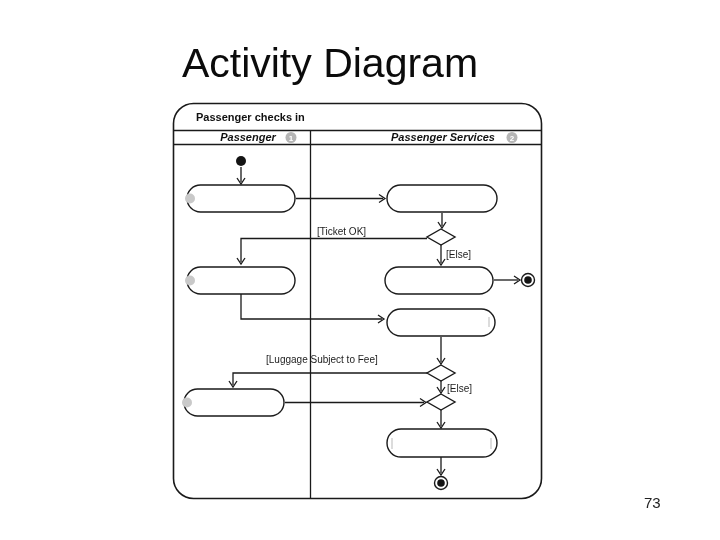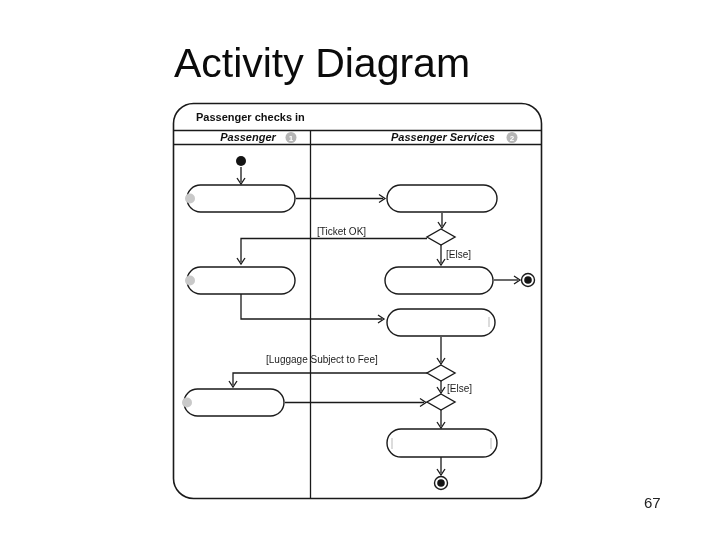--- a/index.html
+++ b/index.html
@@ -1,18 +1,18 @@
 <!DOCTYPE html>
 <html><head>
 <meta charset="utf-8">
 <style>
   html,body{margin:0;padding:0;background:#ffffff;}
   body{width:720px;height:540px;position:relative;overflow:hidden;
        font-family:"Liberation Sans","DejaVu Sans",sans-serif;}
-  .slide-title{position:absolute;top:40px;left:0;width:644px;text-align:center;
+  .slide-title{position:absolute;top:40px;left:8px;width:644px;text-align:center;
        font-size:41px;font-weight:400;color:#0b0b0b;letter-spacing:0px;}
   .page-number{position:absolute;left:644px;top:494px;font-size:15px;color:#222;}
   svg{position:absolute;left:0;top:0;}
   svg text{font-family:"Liberation Sans","DejaVu Sans",sans-serif;}
   .frame-title{font-size:11px;font-weight:bold;fill:#111;}
   .lane-label{font-size:11px;font-weight:bold;font-style:italic;fill:#111;}
   .badge-num{font-size:8px;font-weight:bold;fill:#ffffff;}
   .guard{font-size:10px;fill:#1c1c1c;}
   .ln{stroke:#1a1a1a;stroke-width:1.3;fill:none;}
   .shape{stroke:#1a1a1a;stroke-width:1.4;fill:#ffffff;}
@@ -130,13 +130,13 @@
     <path class="ln" d="M441,457 V473"></path>
     <polyline class="head" points="437,469 441,475 445,469"></polyline>
   </g>
 
   <text class="guard" x="317" y="235">[Ticket OK]</text>
   <text class="guard" x="446" y="258">[Else]</text>
   <text class="guard" x="266" y="363">[Luggage Subject to Fee]</text>
   <text class="guard" x="447" y="392">[Else]</text>
 </svg>
 
-<div class="page-number">67</div>
+<div class="page-number">73</div>
 
 </body></html>

